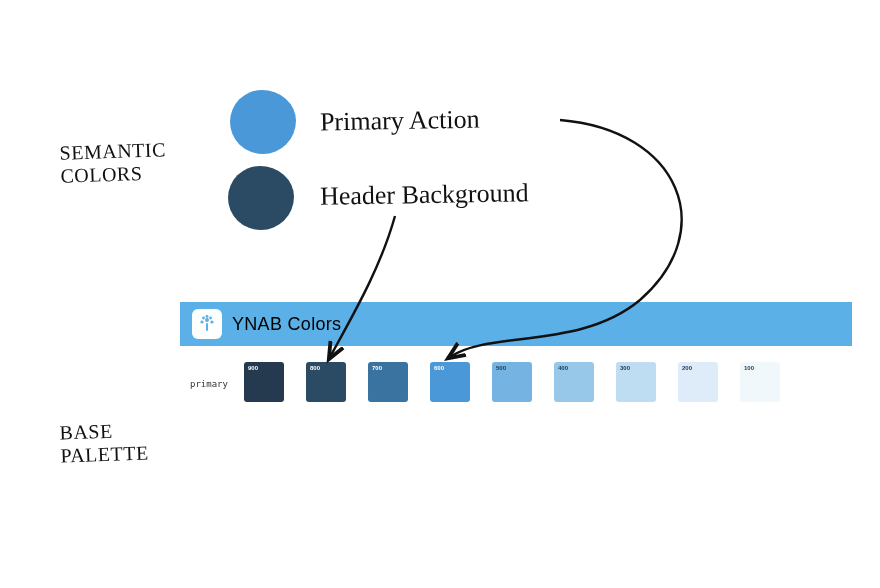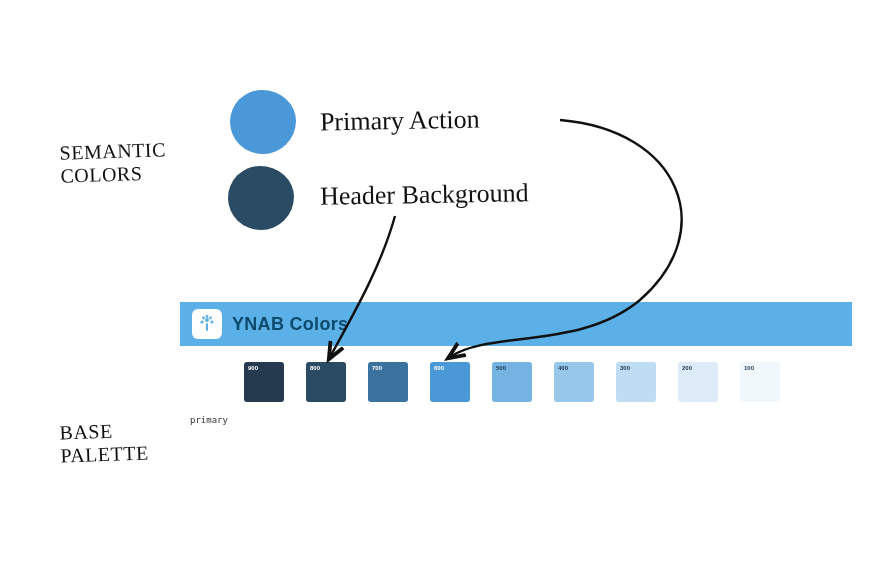--- a/index.html
+++ b/index.html
@@ -35,22 +35,22 @@
   }
   
   .bar {
     position: absolute;
     left: 180px;
     top: 302px;
     width: 672px;
     height: 44px;
     display: flex;
     align-items: center;
-    color: #0c4a6e;
-    font-weight: 700;
+    color: #000000;
+    font-weight: 400;
     font-size: 18px;
     letter-spacing: 0.3px;
   }
   .logo {
     width: 30px;
     height: 30px;
     margin: 0 10px 0 12px;
     border-radius: 6px;
     background: #fff;
     display: flex;
@@ -121,21 +121,21 @@
           <circle cx="15" cy="8" r="1.6"></circle>
           <circle cx="6.5" cy="4" r="1.4"></circle>
           <circle cx="13.5" cy="4" r="1.4"></circle>
           <circle cx="10" cy="2.5" r="1.4"></circle>
         </g>
       </svg>
     </div>
     <span>YNAB Colors</span>
   </div>
 
-  <div class="row-label" style="left:190px; top:379px;margin-top:36px;">primary</div>
+  <div class="row-label" style="left:190px; top:379px;">primary</div>
 
   <div class="swatches" id="swatches">
       <div class="sw" style="background: rgb(37, 58, 79);">
         <div class="sw-label" style="color: rgb(255, 255, 255);">900</div>
       </div>
       <div class="sw" style="background: rgb(43, 74, 99);">
         <div class="sw-label" style="color: rgb(255, 255, 255);">800</div>
       </div>
       <div class="sw" style="background: rgb(58, 114, 160);">
         <div class="sw-label" style="color: rgb(255, 255, 255);">700</div>

